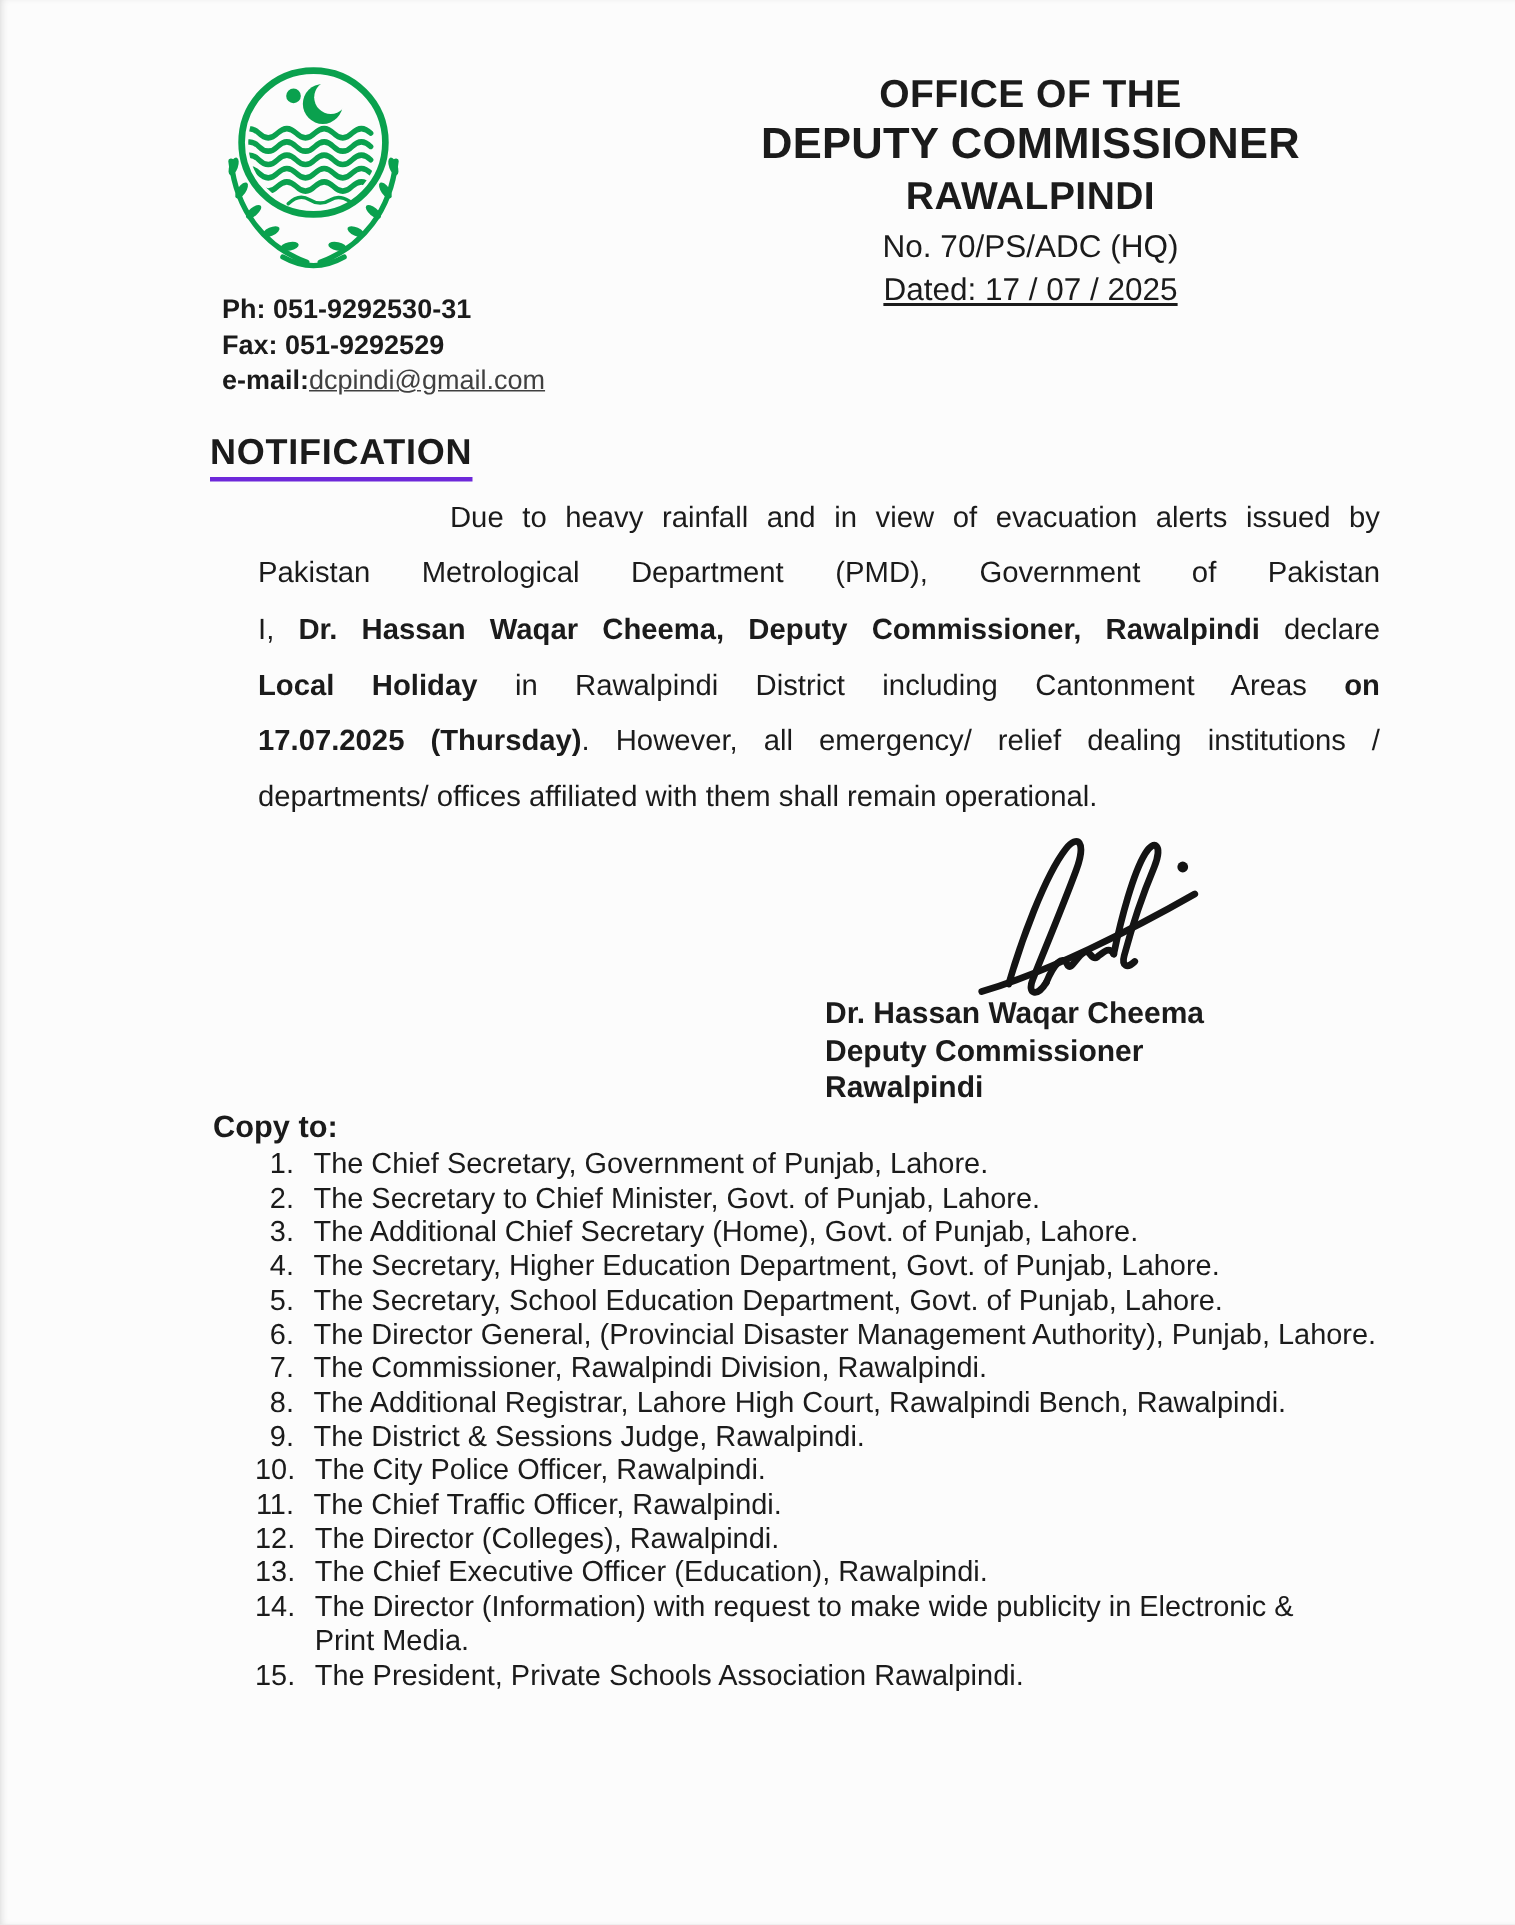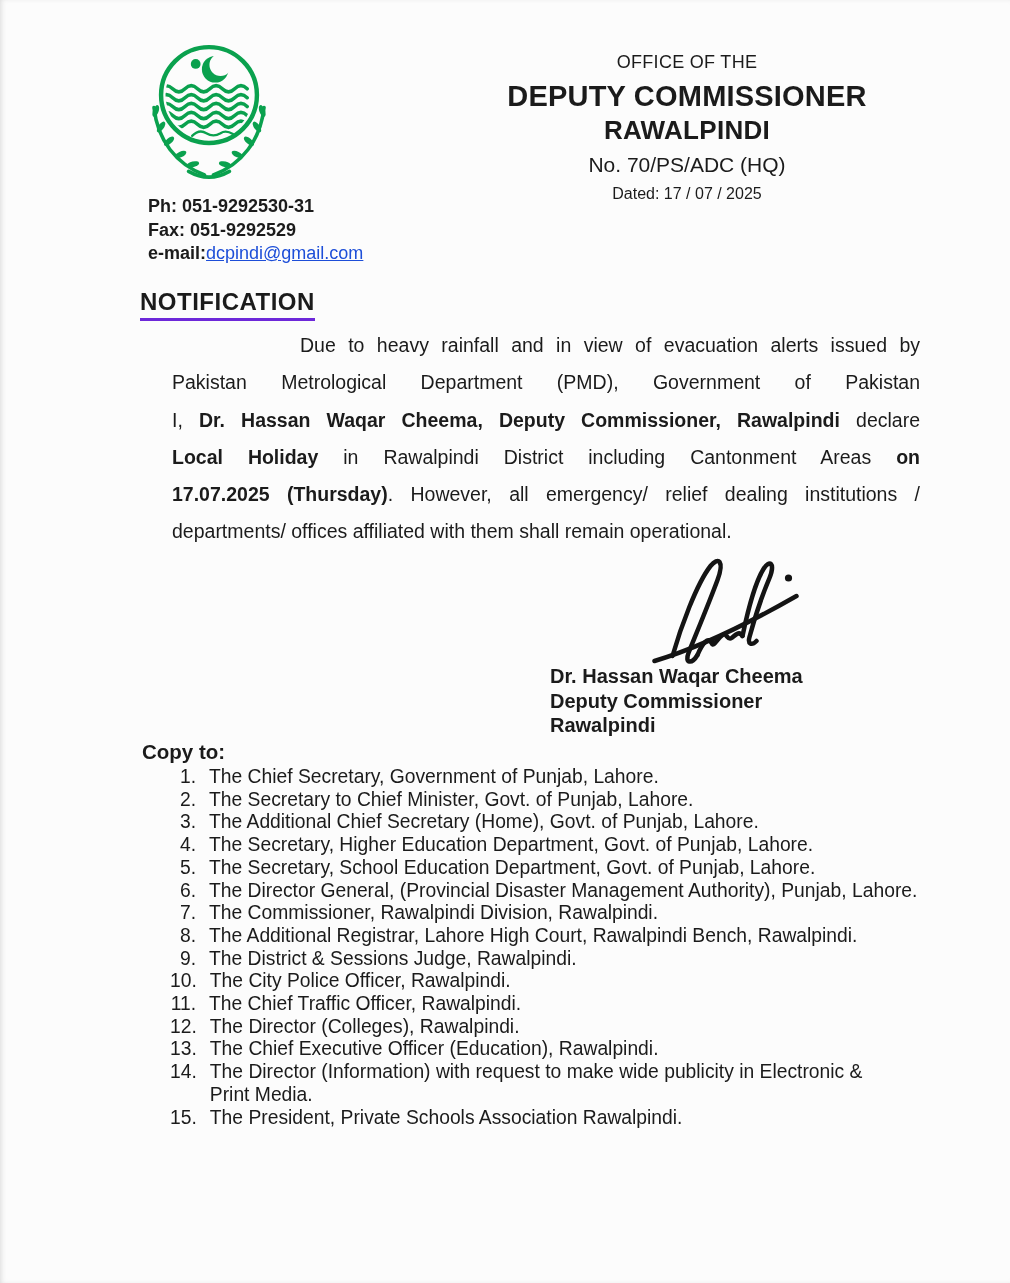--- a/index.html
+++ b/index.html
@@ -27,37 +27,37 @@
     width: 158px;
     height: 142px;
   }
   .header-text {
     position: absolute;
     left: 452px;
     top: 46px;
     width: 470px;
     text-align: center;
   }
-  .hdr-line1 { font-size: 18px; font-weight: normal; line-height: 33px; letter-spacing: 0.3px; }
+  .hdr-line1 { font-size: 26px; font-weight: bold; line-height: 33px; letter-spacing: 0.3px; }
   .hdr-line2 { font-size: 29px; font-weight: bold; line-height: 35px; letter-spacing: 0.2px; }
   .hdr-line3 { font-size: 26px; font-weight: bold; line-height: 33px; letter-spacing: 0.3px; }
   .hdr-ref   { font-size: 21px; line-height: 29px; margin-top: 3px; }
-  .hdr-date  { font-size: 16px; line-height: 29px; }
+  .hdr-date  { font-size: 21px; line-height: 29px; text-decoration: underline; }
 
   .contact {
     position: absolute;
     left: 148px;
     top: 195px;
     font-size: 18px;
     font-weight: bold;
     line-height: 23.5px;
   }
   .contact a {
     font-weight: normal;
-    color: #1d4ed8;
+    color: #404040;
   }
 
   
   .notif-heading {
     position: absolute;
     left: 140px;
     top: 288px;
     font-size: 24px;
     font-weight: bold;
     letter-spacing: 0.5px;

